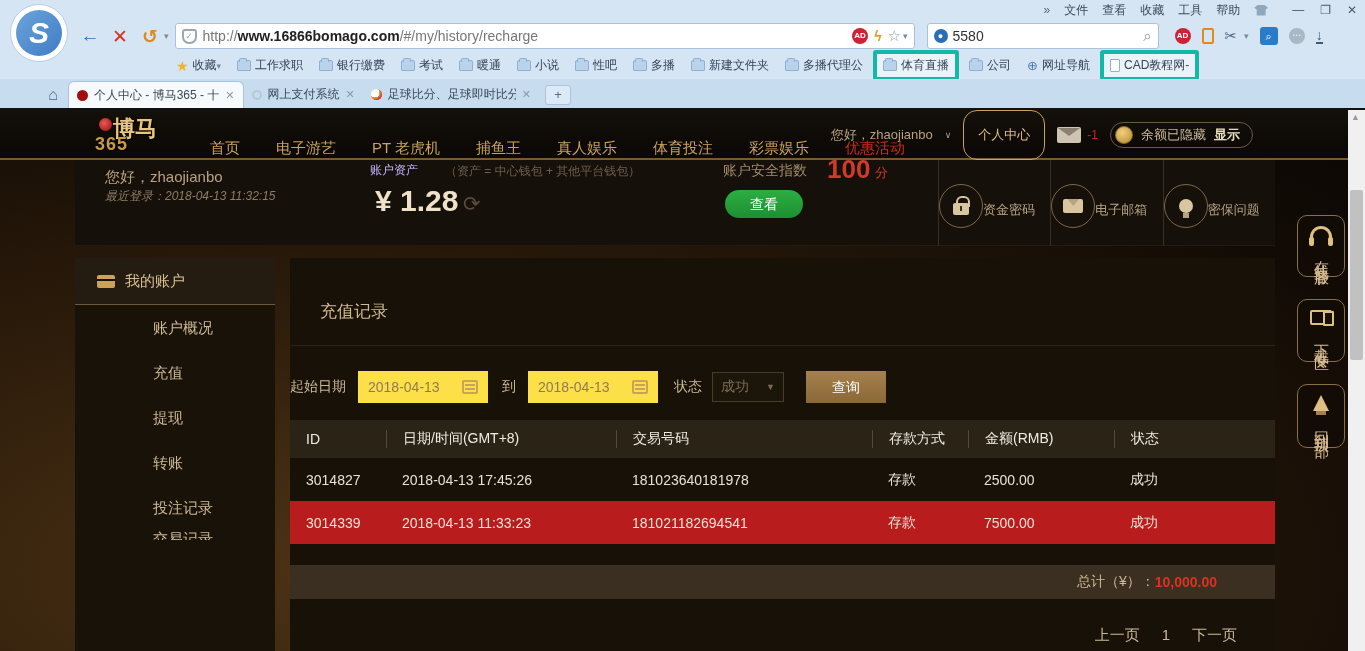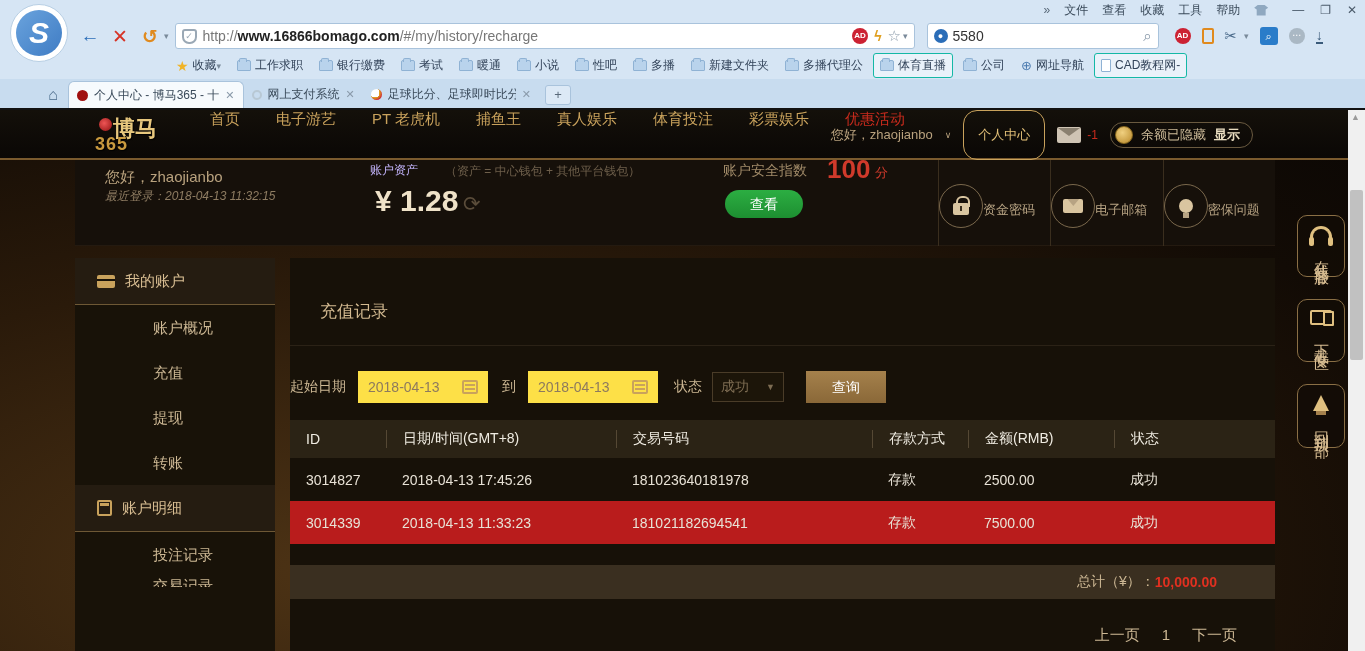--- a/index.html
+++ b/index.html
@@ -34,41 +34,41 @@
   .search-val { flex:1; color:#333; font-size:14px; }
   .mag { color:#8a9aaa; font-size:15px; }
   .tool-icons { display:flex; align-items:center; gap:11px; margin-left:10px; }
   .ti { font-size:15px; color:#4a6a8a; }
   .phone { width:12px; height:16px; border:2px solid #e08a1e; border-radius:2px; }
   .bluebox { width:18px; height:18px; background:#2a7cc9; border-radius:3px; color:#fff; font-size:11px; line-height:18px; text-align:center; }
   .graydot { width:16px; height:16px; background:#aab8c4; border-radius:50%; color:#fff; font-size:9px; line-height:15px; text-align:center; }
   .dl { color:#3a5a7a; font-weight:bold; border-bottom:2px solid #3a5a7a; line-height:13px; font-size:14px; }
   .bookmarks { position:absolute; top:52px; left:0; right:0; height:27px; display:flex; align-items:center; gap:4px; padding-left:170px; color:#33445a; font-size:12px; }
   .bm { display:flex; align-items:center; gap:4px; padding:3px 6px; border-radius:3px; white-space:nowrap; cursor:pointer; }
-  .bm.boxed { border:1px solid #14b8a6; background:#eaf2fa; }
+  .bm.boxed { border:4px solid #14b8a6; background:#eaf2fa; }
   .folder { width:14px; height:11px; background:#b9d3ec; border:1px solid #8fb2d4; border-radius:2px 2px 1px 1px; position:relative; }
   .folder::before { content:""; position:absolute; top:-3px; left:1px; width:6px; height:3px; background:#b9d3ec; border:1px solid #8fb2d4; border-bottom:none; border-radius:2px 2px 0 0; }
   .bm-star { color:#f0b429; font-size:14px; }
   .globe { color:#4a7ab0; font-size:13px; }
   .page-ic { width:10px; height:13px; background:#fff; border:1px solid #8fb2d4; border-radius:1px; }
   .tabbar { position:absolute; top:79px; left:0; right:0; height:29px; background:#c8dcef; display:flex; align-items:flex-end; padding-left:38px; }
   .home-btn { width:30px; height:26px; text-align:center; font-size:16px; color:#4a6a8a; line-height:26px; cursor:pointer; }
   .tab { height:27px; display:flex; align-items:center; gap:6px; padding:0 8px; border-radius:6px 6px 0 0; font-size:12px; color:#3a4a5a; max-width:180px; cursor:pointer; }
   .tab.active { background:#f6fafd; border:1px solid #a9c3dc; border-bottom:none; }
   .tab .title { white-space:nowrap; overflow:hidden; max-width:128px; }
   .tab .close { color:#8a9aaa; font-size:11px; }
   .fav-red { width:11px; height:11px; border-radius:50%; background:#a01010; flex:none; }
   .fav-ring { width:10px; height:10px; border-radius:50%; border:2px solid #b8c8d4; flex:none; }
   .fav-ball { width:11px; height:11px; border-radius:50%; background:radial-gradient(circle at 35% 35%,#fff 45%,#e0a020 46%,#c23 75%); flex:none; }
   .newtab { width:26px; height:20px; margin:0 0 3px 6px; background:#dce9f6; border:1px solid #a9c3dc; border-radius:3px; text-align:center; line-height:18px; color:#5a6a7a; cursor:pointer; }
   .chromeline { position:absolute; top:108px; left:0; right:0; height:2px; background:#111; }
 
   
   .site { position:absolute; top:110px; left:0; width:1365px; height:541px; background:radial-gradient(ellipse at 25% 85%, #4d3315 0%, #2a1a0a 45%, #120b05 80%, #0b0704 100%); overflow:hidden; }
-  .sitenav { position:absolute; top:0; left:0; right:17px; height:50px; background:linear-gradient(#14100a,#0a0705); border-bottom:2px solid #7a5a2e; display:flex; align-items:flex-start; z-index:4; }
+  .sitenav { position:absolute; top:0; left:0; right:17px; height:50px; background:linear-gradient(#14100a,#0a0705); border-bottom:2px solid #7a5a2e; display:flex; align-items:flex-end; z-index:4; }
   .logo { position:absolute; left:85px; top:2px; width:110px; height:46px; cursor:pointer; }
   .logo .l1 { position:absolute; left:28px; top:2px; font-size:22px; font-weight:bold; color:#e8c87e; text-shadow:1px 1px 1px #000; }
   .logo .l2 { position:absolute; left:10px; top:22px; font-size:18px; font-weight:bold; color:#c99a3f; letter-spacing:1px; text-shadow:1px 1px 1px #000; }
   .logo .dot { position:absolute; left:14px; top:6px; width:13px; height:13px; border-radius:50%; background:radial-gradient(circle at 40% 40%,#e55,#901010); }
   .mainnav { display:flex; align-items:center; gap:36px; margin-left:210px; }
   .mainnav .nv { color:#c9a25c; font-size:15px; cursor:pointer; white-space:nowrap; }
   .mainnav .nv.hot { color:#c92b1d; }
   .usernav { position:absolute; right:95px; top:0; height:50px; display:flex; align-items:center; gap:12px; }
   .greet { color:#b9a27e; font-size:13px; cursor:pointer; }
   .caret-dn { color:#b9a27e; font-size:9px; }
@@ -363,24 +363,20 @@
 
     <div class="sidebar">
       <div class="side-head">
         <span class="ic-wallet"></span>
         <span class="t">我的账户</span>
       </div>
       <div class="side-item">账户概况</div>
       <div class="side-item">充值</div>
       <div class="side-item">提现</div>
       <div class="side-item">转账</div>
-      <div class="side-head">
-        <span class="ic-calc"></span>
-        <span class="t">账户明细</span>
-      </div>
       <div class="side-item">投注记录</div>
       <div class="side-item cut">交易记录</div>
     </div>
 
     <div class="main">
       <div class="page-title">充值记录</div>
       <div class="title-line"></div>
 
       <div class="filters">
         <span class="f-label lab-start">起始日期</span>

